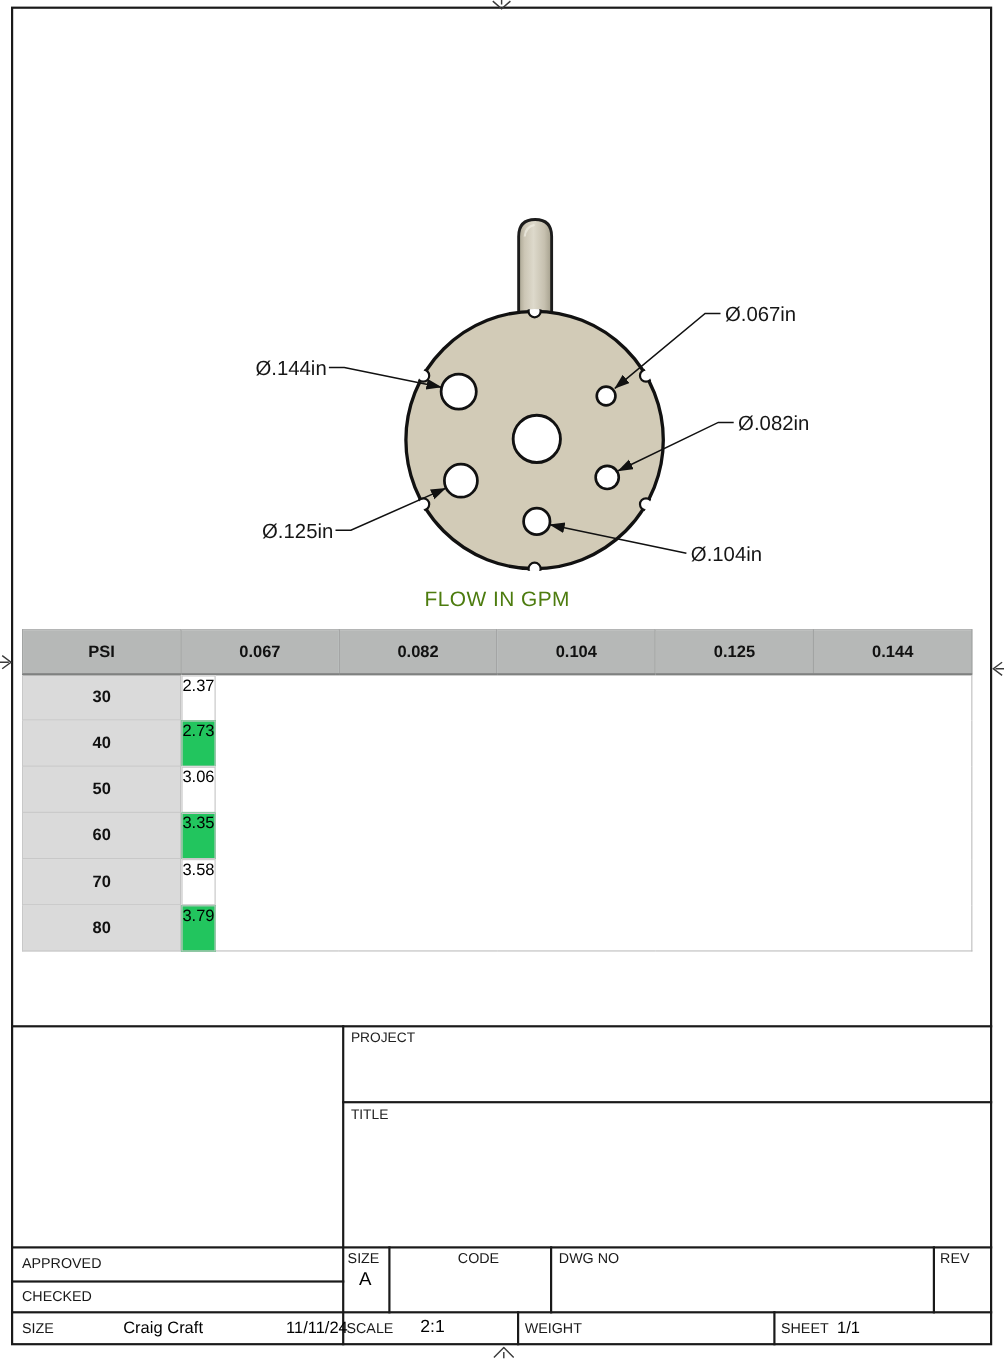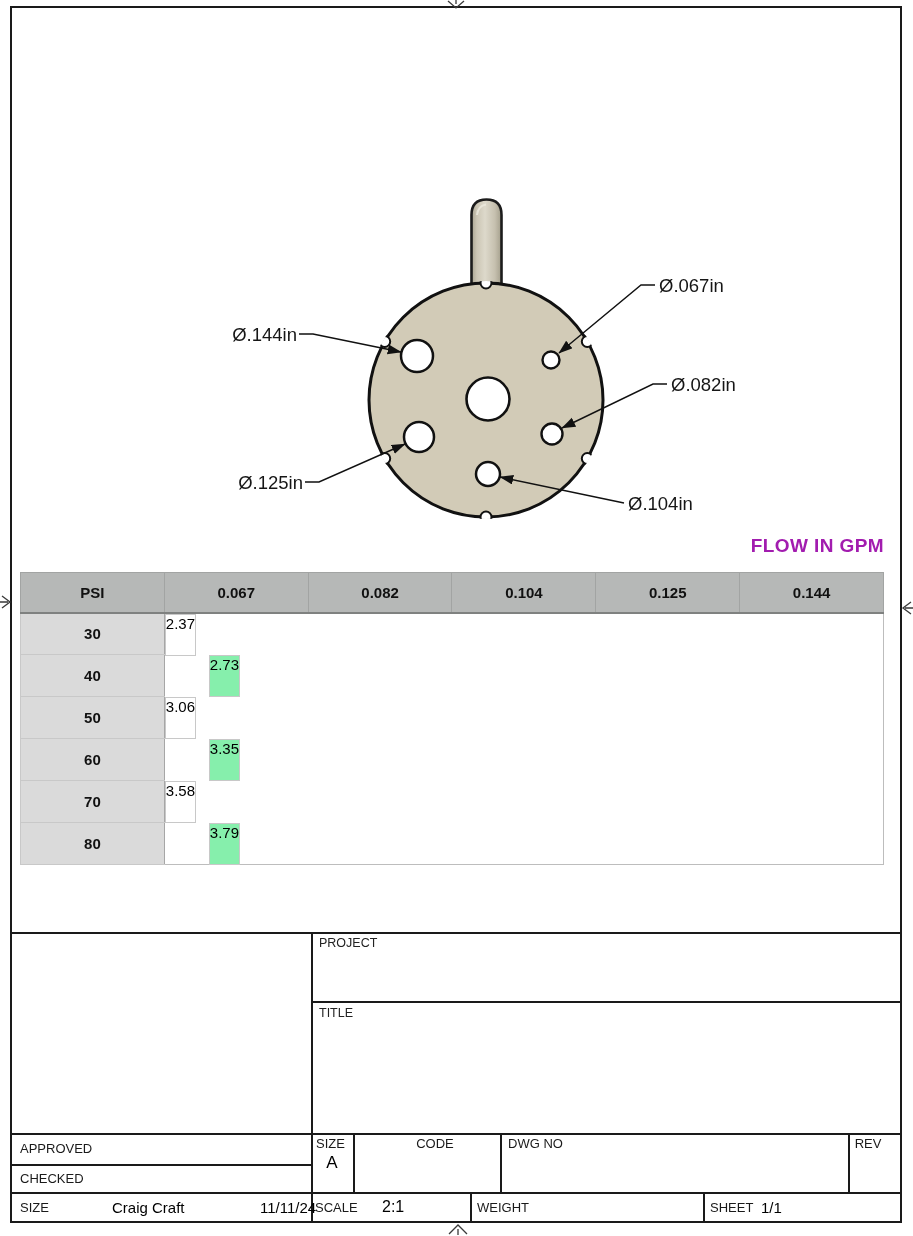--- a/index.html
+++ b/index.html
@@ -10,32 +10,32 @@
   
   .sheet-border { position:absolute; left:10px; top:6px; width:892px; height:1217px;
                   border:2px solid #1a1a1a; }
   .cmark { position:absolute; }
 
   
   #drawing-svg { position:absolute; left:150px; top:185px; }
   .dim-text { font-size:18.5px; fill:#161616; }
 
   
-  .caption { position:absolute; left:20px; top:535px; width:864px; text-align:right;
-             font-size:19px; font-weight:700; letter-spacing:.4px; color:#a21caf; }
+  .caption { position:absolute; left:20px; top:535px; width:864px; text-align:center;
+             font-size:19px; font-weight:400; letter-spacing:.4px; color:#4d7c0f; }
 
   
   .flow-table { position:absolute; left:20px; top:572px; width:864px;
                 border-collapse:collapse; table-layout:fixed; font-size:15px;
                 border:1px solid #bdbdbd; }
   .flow-table th { height:40px; background:#b6b8b7; font-weight:bold;
                    border:1px solid #a2a4a3; border-bottom:2px solid #7f8180; }
   .flow-table td { height:42px; text-align:center; border:1px solid #c8c8c8; background:#fff; }
   .flow-table td.psi { background:#dadada; font-weight:bold; border-right:1px solid #a6a6a6; }
-  .flow-table tr.even td.val { background:#86efac;margin-left:44px; }
+  .flow-table tr.even td.val { background:#22c55e; }
 
   
   .tbline { position:absolute; background:#1a1a1a; }
   .lbl    { position:absolute; font-size:13px; color:#1a1a1a; white-space:nowrap; }
   .lbl-sm { position:absolute; font-size:12.5px; color:#222; white-space:nowrap; }
   .big    { position:absolute; font-size:33px; color:#000; white-space:nowrap; letter-spacing:-0.3px; }
   .val    { position:absolute; font-size:15px; color:#000; white-space:nowrap; }
   .ctr    { text-align:center; }
 </style>
 </head>

